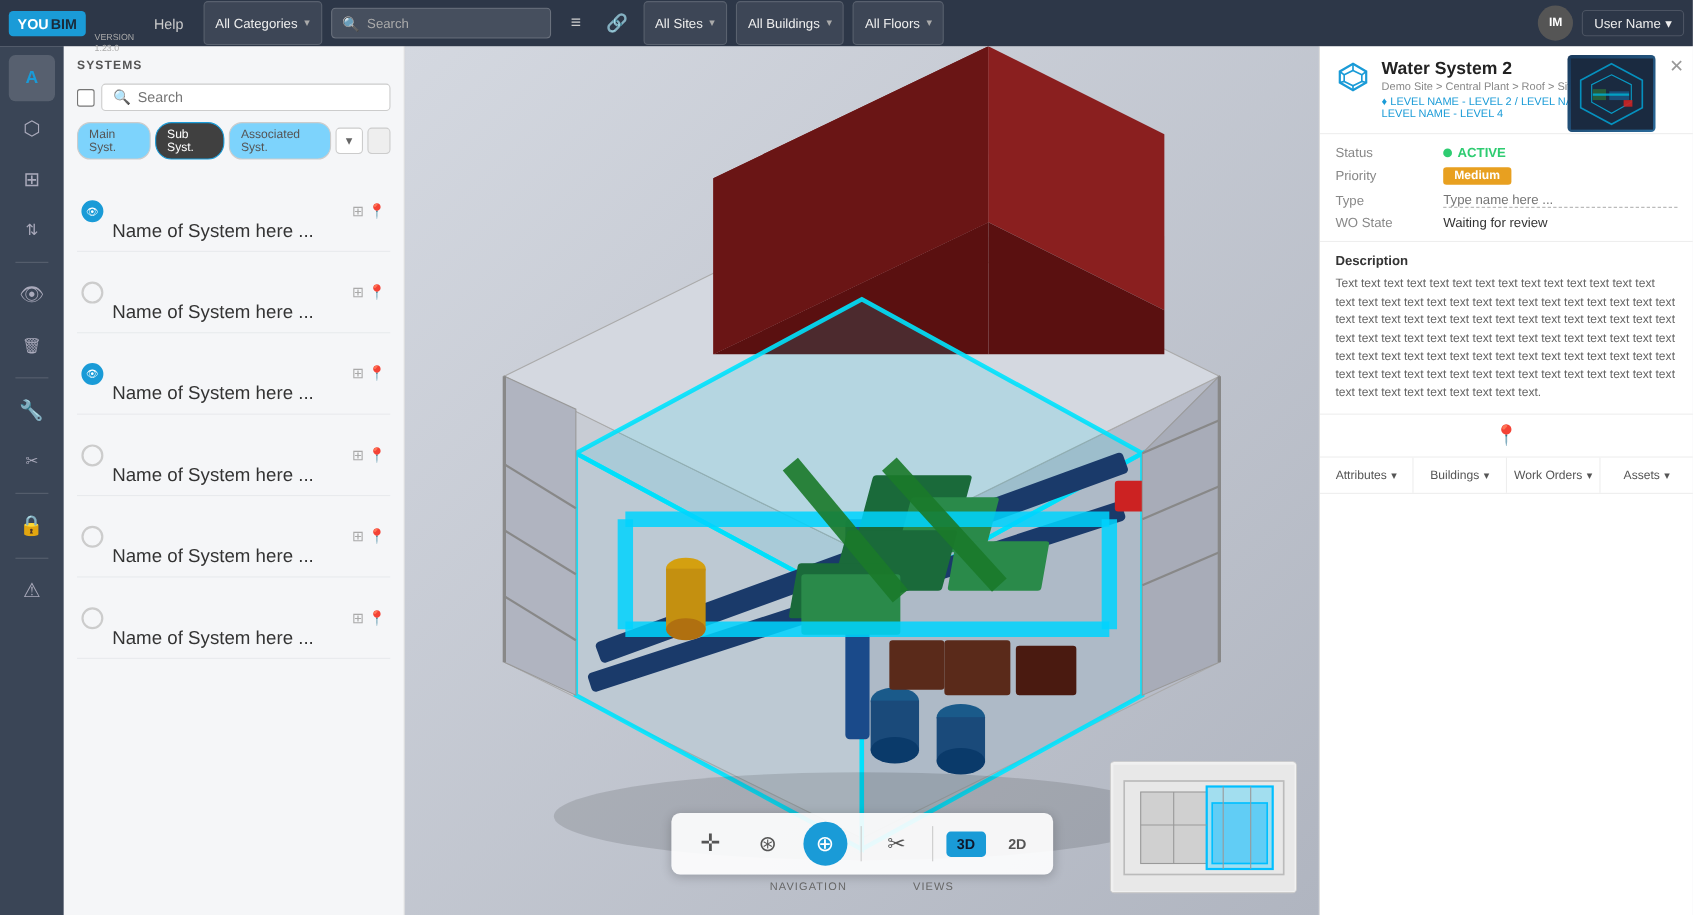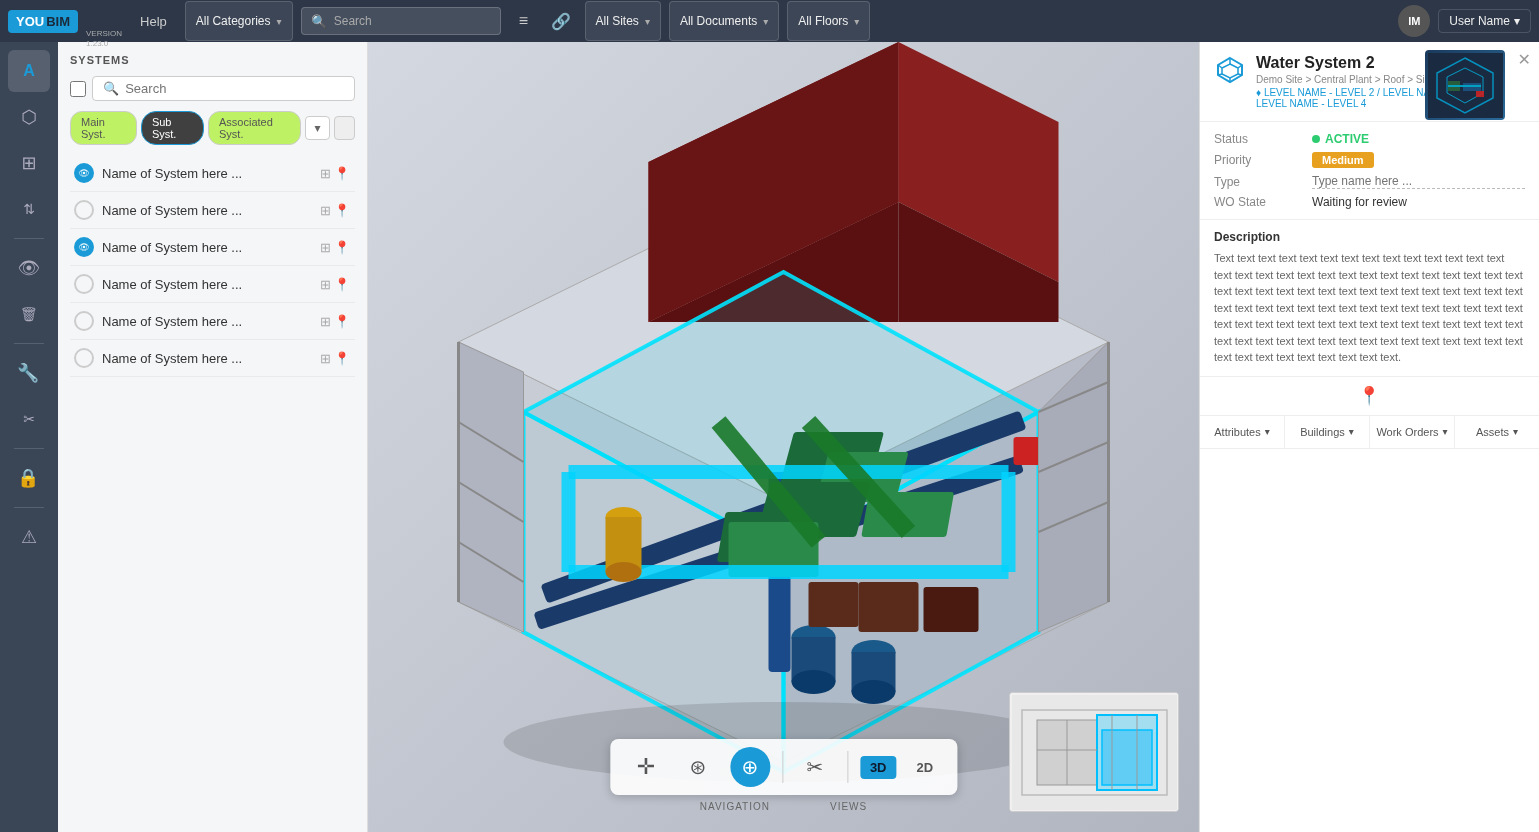--- a/index.html
+++ b/index.html
@@ -179,21 +179,21 @@
       gap: 4px;
       margin-bottom: 10px;
     }
     .filter-tab {
       padding: 4px 10px;
       border-radius: 12px;
       font-size: 11px;
       cursor: pointer;
       border: 1px solid #ccc;
       color: #555;
-      background: #bef264;
+      background: #7dd3fc;
     }
     .filter-tab.active {
       background: #404040;
       color: white;
       border-color: #1a9bd7;
       border-radius: 15px;
     }
     .filter-tab-dropdown {
       margin-left: auto;
       width: 28px;
@@ -231,22 +231,23 @@
       border: 2px solid #ccc;
       display: flex;
       align-items: center;
       justify-content: center;
       font-size: 11px;
       flex-shrink: 0;
     }
     .system-item-eye.active { border-color: #1a9bd7; background: #1a9bd7; color: white; }
     .system-item-name {
       flex: 1;
-      font-size: 13px;
+      font-size: 17px;
       color: #333;
+      margin-top: 37px;
     }
     .system-item-icons {
       display: flex;
       gap: 4px;
       color: #aaa;
       font-size: 13px;
     }
 
     
     .viewport {
@@ -469,21 +470,21 @@
     <span>≡</span>
   </div>
   <div class="icon-btn">
     <span>🔗</span>
   </div>
   <div class="nav-dropdown">
     <span>All Sites</span>
     <span class="chevron">▾</span>
   </div>
   <div class="nav-dropdown">
-    <span>All Documents</span>
+    <span>All Buildings</span>
     <span class="chevron">▾</span>
   </div>
   <div class="nav-dropdown">
     <span>All Floors</span>
     <span class="chevron">▾</span>
   </div>
   <div class="spacer"></div>
   <div class="avatar-circle">
     <span>IM</span>
   </div>

